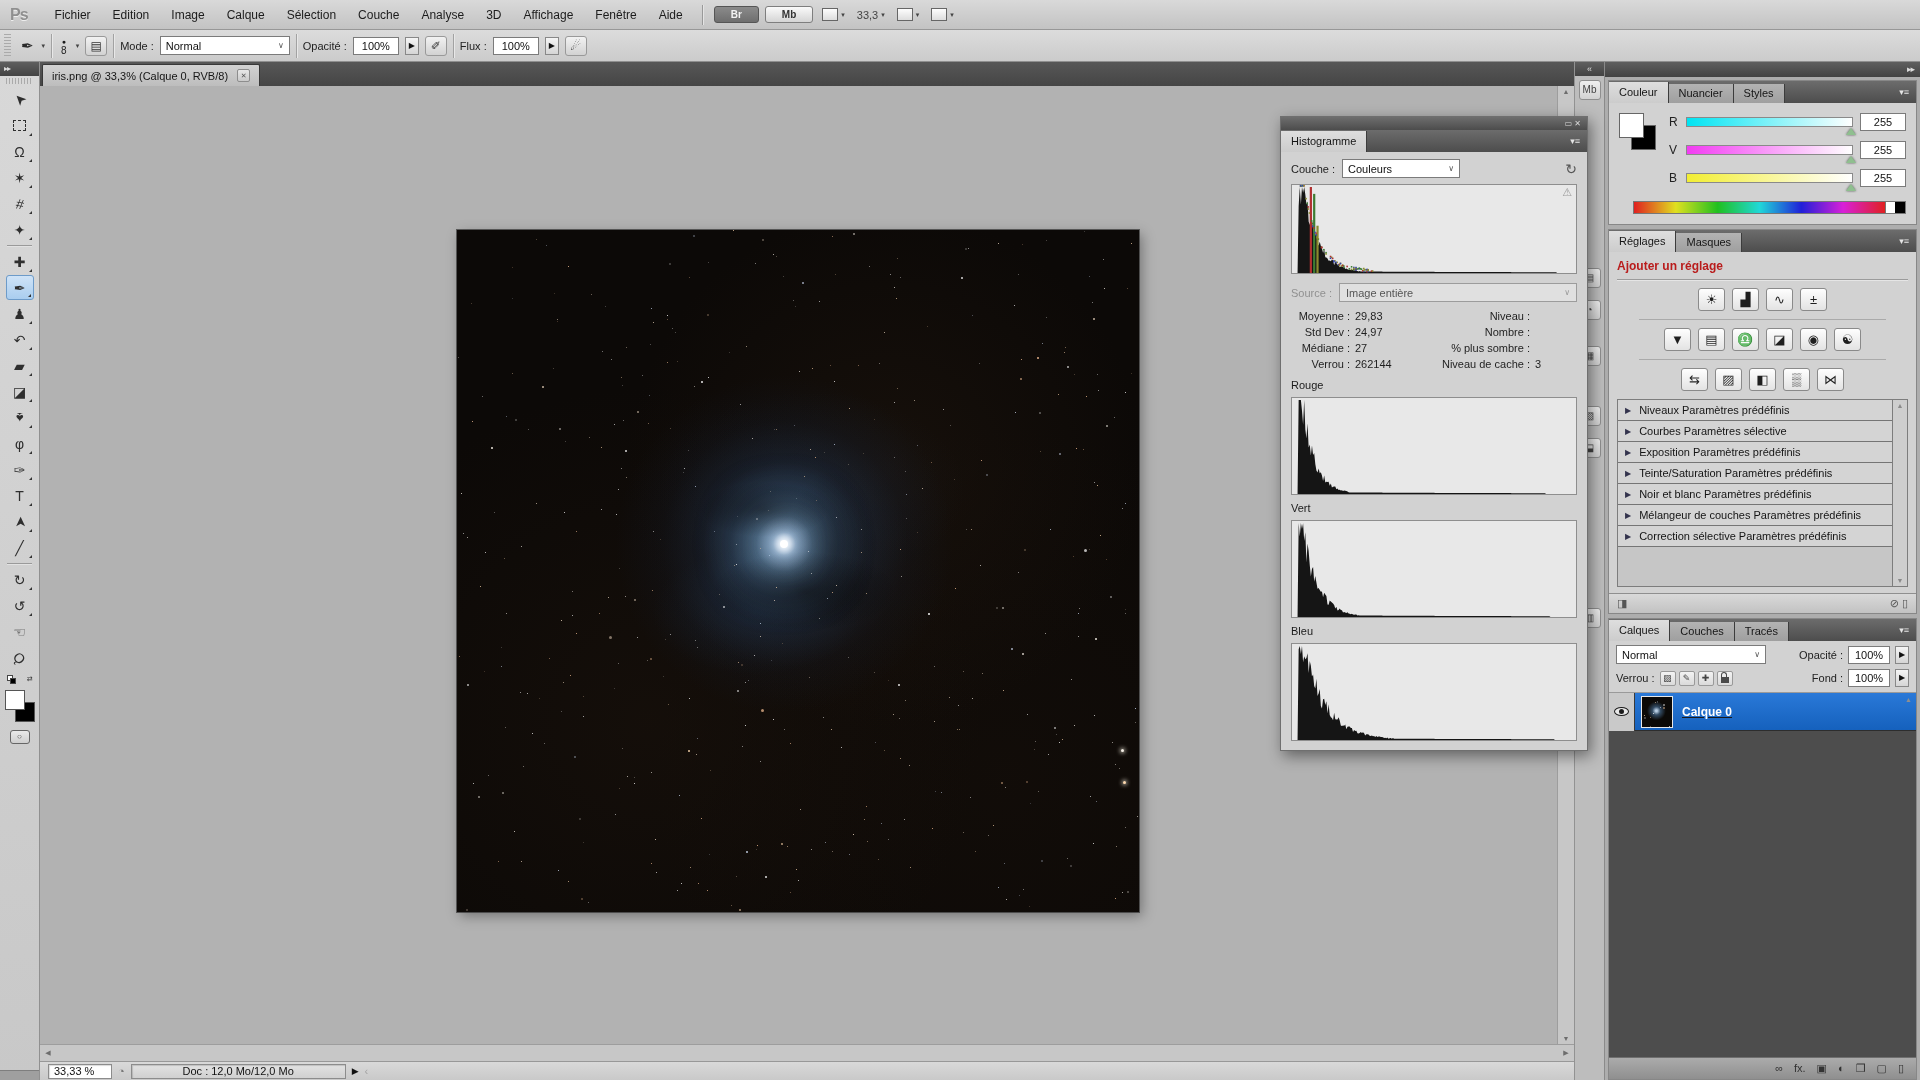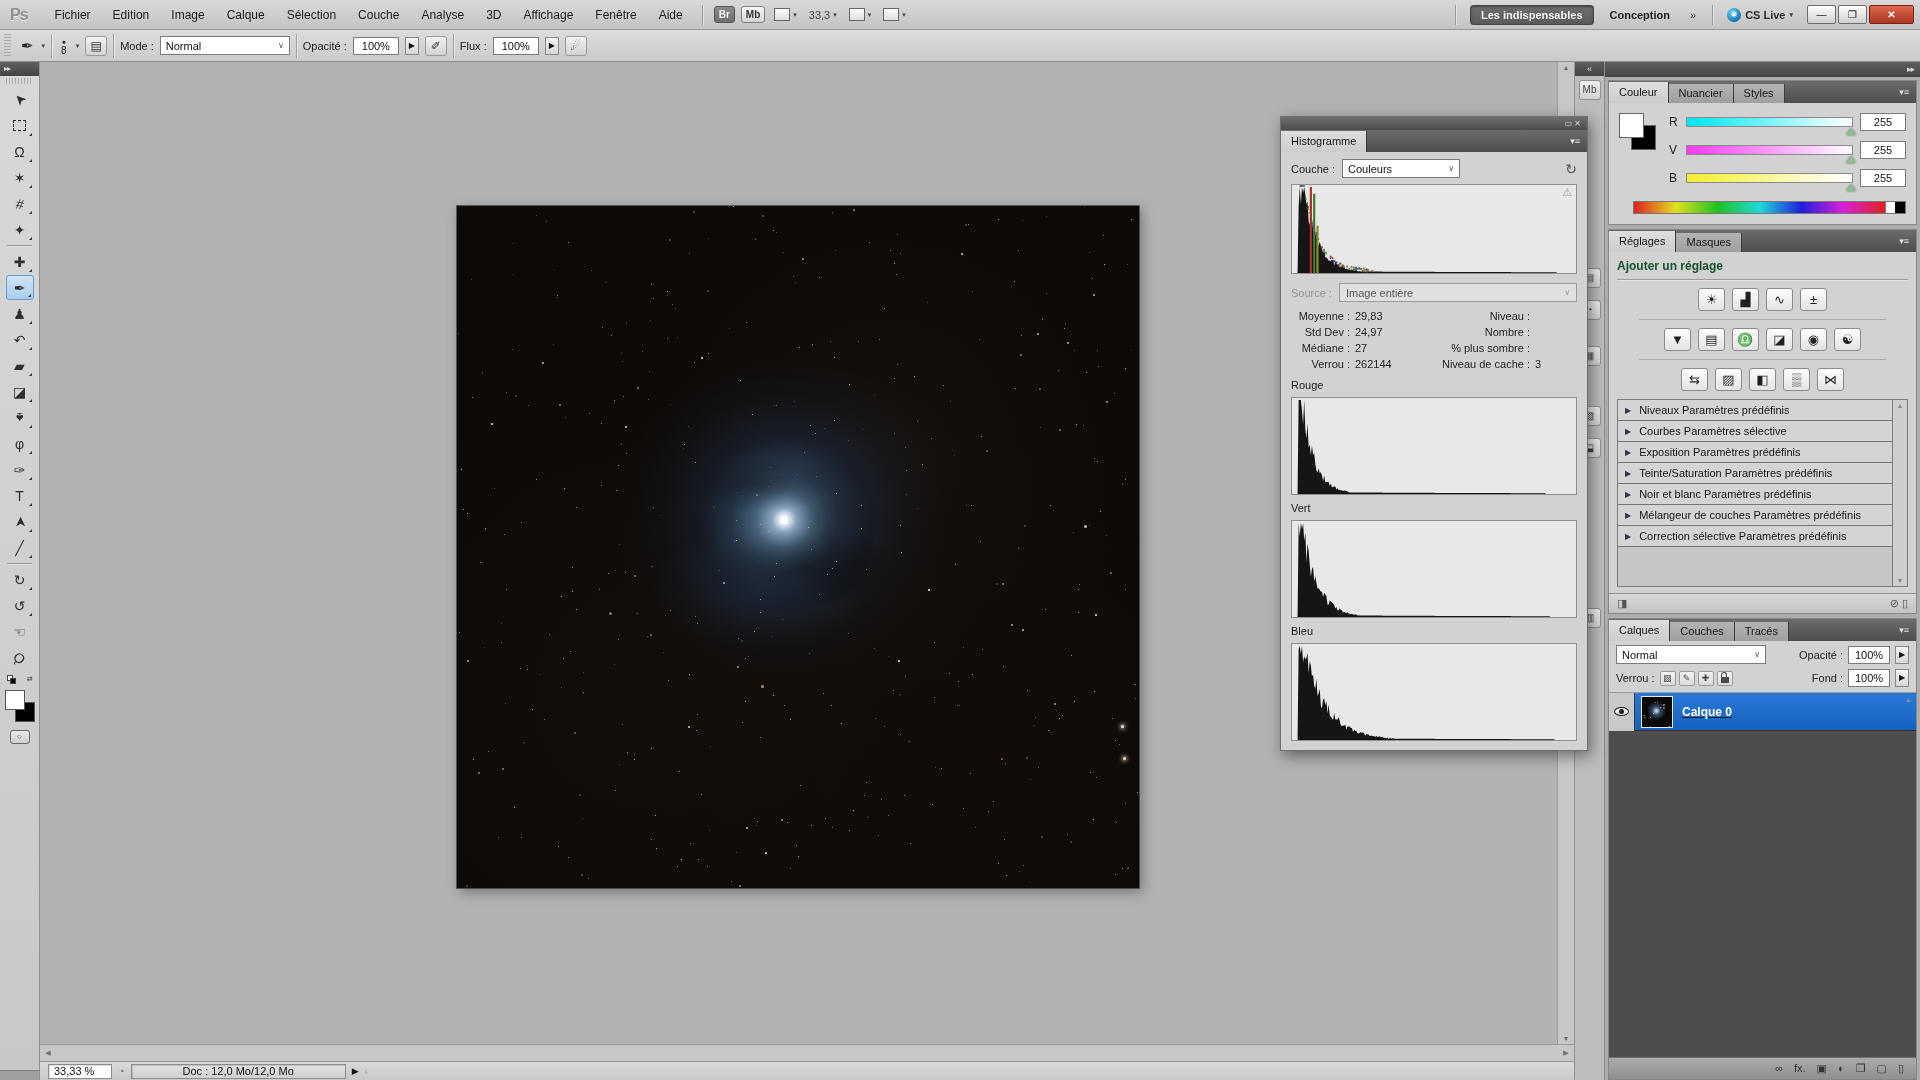--- a/index.html
+++ b/index.html
@@ -7,21 +7,21 @@
   body { font-family:"Liberation Sans", sans-serif; font-size:11px; color:#1a1a1a;
          background:#b4b4b4; position:relative; cursor:default; }
 
   
   #menubar { height:30px; background:linear-gradient(#d9d9d9,#c3c3c3); border-bottom:1px solid #979797;
              display:flex; align-items:center; padding:0 6px 0 10px; }
   .ps-logo { font-weight:bold; font-size:16px; color:#8f8f8f; letter-spacing:-1px; margin-right:16px; text-shadow:0 1px 0 #eee; }
   .menu-item { padding:0 11px; font-size:12px; line-height:28px; color:#1c1c1c; }
   .mb-sep { width:1px; height:20px; background:#999; box-shadow:1px 0 0 #e4e4e4; margin:0 8px; }
   .appbtn { border:1px solid #7e7e7e; border-radius:3px; font-size:10px; font-weight:bold;
-            padding:2px 4px; margin:16px 3px; background:linear-gradient(#fafafa,#d4d4d4); color:#333; }
+            padding:2px 16px; margin:16px 3px; background:linear-gradient(#fafafa,#d4d4d4); color:#333; }
   .appbtn.pressed { background:linear-gradient(#8b8b8b,#6e6e6e); color:#f2f2f2; border-color:#555; }
   .icon-dd { display:flex; align-items:center; gap:3px; margin:0 6px; color:#3a3a3a; }
   .dd-arrow { font-size:7px; color:#444; }
   .mini-panel-icon { width:16px; height:13px; border:1px solid #666; background:linear-gradient(#fdfdfd,#ddd); display:inline-block; }
   .zoom-dd { font-size:11px; color:#444; }
   #mb-right { margin-left:auto; display:flex; align-items:center; gap:6px; }
   .wsbtn { font-size:11px; font-weight:bold; padding:3px 10px; border-radius:3px; color:#1c1c1c; }
   .wsbtn.active { background:linear-gradient(#6e6e6e,#5a5a5a); color:#f5f5f5; border:1px solid #454545; box-shadow:inset 0 1px 2px rgba(0,0,0,.4); }
   .chev { font-size:11px; color:#333; letter-spacing:-2px; padding:0 4px; }
   .cslive { display:flex; align-items:center; gap:4px; font-size:11px; font-weight:bold; color:#2a2a2a; }
@@ -152,21 +152,21 @@
   .grad-v { background:linear-gradient(to right,#f23cf2,#ffffff); }
   .grad-b { background:linear-gradient(to right,#f2ee33,#ffffff); }
   .cl-thumb { position:absolute; right:-4px; top:10px; width:0; height:0; border-left:5px solid transparent; border-right:5px solid transparent; border-bottom:7px solid #8fbf8f; filter:drop-shadow(0 0 1px #555); }
   .cl-val { width:40px; }
   .cl-ramp { display:flex; margin:4px 0 2px 14px; height:13px; border:1px solid #777; }
   .ramp-grad { flex:1; background:linear-gradient(to right,#e02020,#e0e020,#20c020,#20d8d8,#2020d8,#d820d8,#e02020); }
   .ramp-w { width:10px; background:#fff; border-left:1px solid #777; }
   .ramp-k { width:10px; background:#000; }
 
   
-  .adj-heading { font-size:12px; font-weight:bold; padding:7px 8px 6px; color:#14532d; }
+  .adj-heading { font-size:12px; font-weight:bold; padding:7px 8px 6px; color:#b91c1c; }
   .adj-hr { height:1px; background:#9b9b9b; margin:0 8px; box-shadow:0 1px 0 #e5e5e5; }
   .adjrow { display:flex; justify-content:center; gap:7px; margin:8px 0; }
   .adjbtn { width:27px; height:23px; border:1px solid #8a8a8a; border-radius:3px; background:linear-gradient(#fefefe,#e3e3e3);
             text-align:center; line-height:21px; font-size:13px; color:#1f1f1f; }
   .adjsep { height:1px; background:#aaa; margin:2px 30px; }
   .plist { margin:8px 8px 6px; border:1px solid #7d7d7d; background:#c6c6c6; height:188px; display:flex; }
   .plist-rows { flex:1; }
   .prow { height:21px; background:#d4d4d4; border-bottom:1px solid #757575; display:flex; align-items:center; gap:8px; padding:0 7px; font-size:11px; color:#141414; }
   .ptri { font-size:8px; color:#33334d; }
   .pscroll { width:15px; border-left:1px solid #7d7d7d; background:#cecece; position:relative; }
@@ -248,37 +248,20 @@
     <span class="dd-arrow">▾</span>
   </span>
   <span class="icon-dd">
     <span class="mini-panel-icon"></span>
     <span class="dd-arrow">▾</span>
   </span>
   <span class="icon-dd">
     <span class="mini-panel-icon"></span>
     <span class="dd-arrow">▾</span>
   </span>
-  <div id="mb-right">
-    <span class="mb-sep"></span>
-    <span class="wsbtn active">Les indispensables</span>
-    <span class="wsbtn">Conception</span>
-    <span class="chev">»</span>
-    <span class="mb-sep"></span>
-    <span class="cslive">
-      <span class="cslive-orb">✳</span>
-      <span>CS Live</span>
-      <span class="dd-arrow">▾</span>
-    </span>
-    <span class="winbtns">
-      <span class="winbtn">—</span>
-      <span class="winbtn">❐</span>
-      <span class="winbtn close">✕</span>
-    </span>
-  </div>
 </div>
 
 <div id="optionsbar">
   <span class="ob-grip"></span>
   <span class="tool-badge">✒</span>
   <span class="dd-arrow">▾</span>
   <span class="ob-sep"></span>
   <span class="brush-preview">
     <span class="brush-dot">●</span>
     <span class="brush-size">8</span>
@@ -388,20 +371,26 @@
     <div class="tb-swatches">
       <span class="fg"></span>
       <span class="bg"></span>
     </div>
     <div class="qmask">○</div>
     <div class="tb-foot"></div>
     <div class="tb-bottom"></div>
   </div>
 
   <div id="canvas-region">
+    <div id="tabbar">
+      <span class="doc-tab">
+        <span>iris.png @ 33,3% (Calque 0, RVB/8)</span>
+        <span class="tab-close">✕</span>
+      </span>
+    </div>
     <div id="canvas-area">
       <div id="document">
         <div class="dust"></div>
         <div id="doc-stars">
             <span class="star" style="height: 2px; width: 2px; left: 545.3px; top: 377.4px; background: rgb(245, 239, 230); opacity: 0.57;"></span>
             <span class="star" style="height: 1px; width: 1px; left: 207.8px; top: 409.1px; background: rgb(255, 233, 207); opacity: 0.31;"></span>
             <span class="star" style="height: 1px; width: 1px; left: 661.6px; top: 537.7px; background: rgb(245, 239, 230); opacity: 0.53;"></span>
             <span class="star" style="height: 1px; width: 1px; left: 560.5px; top: 44px; background: rgb(255, 255, 255); opacity: 0.43;"></span>
             <span class="star" style="height: 1px; width: 1px; left: 97.2px; top: 62.6px; background: rgb(255, 217, 174); opacity: 0.26;"></span>
             <span class="star" style="height: 1px; width: 1px; left: 239.9px; top: 416.6px; background: rgb(255, 255, 255); opacity: 0.52;"></span>

